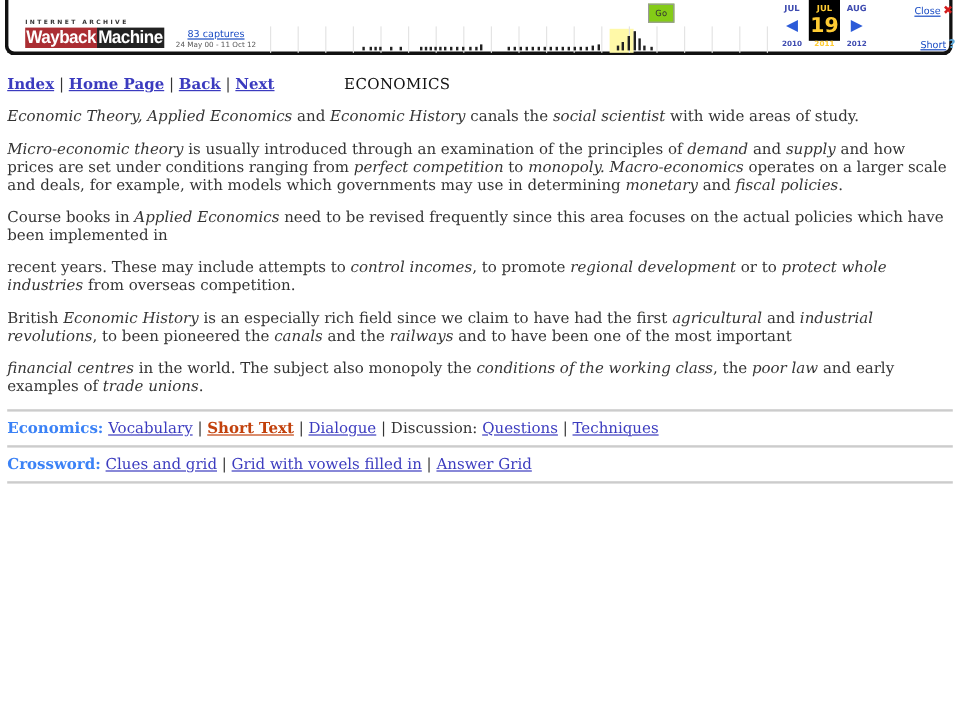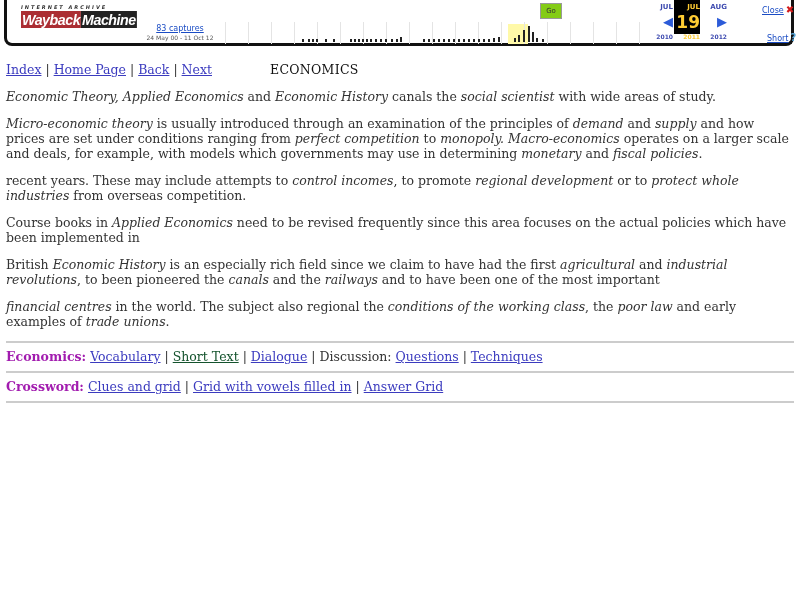--- a/index.html
+++ b/index.html
@@ -1,60 +1,60 @@
 <!DOCTYPE html>
 <html><head>
 <meta charset="utf-8">
 <style>
   html, body { margin:0; padding:0; background:#fff; width:800px; height:600px; overflow:hidden; }
   body { font-family: "DejaVu Serif", serif; color:#333; }
   
   #wm { position:absolute; left:4px; top:0; width:790px; height:46px; border:3px solid #111; border-top:none; border-radius:0 0 8px 8px; background:#fff; box-sizing:border-box; }
-  .wm-logo { position:absolute; left:14px; top:4px; width:90px;font-style:italic; }
+  .wm-logo { position:absolute; left:14px; top:16px; width:90px; }
   .wm-logo .ia { font-family:"DejaVu Sans", sans-serif; font-size:5px; letter-spacing:2px; color:#333; font-weight:bold; }
   .wm-logo .wb { font-family:"Liberation Sans Narrow","Liberation Sans", sans-serif; font-size:15px; font-weight:bold; color:#fff; margin-top:1px; letter-spacing:-0.5px; transform:scaleX(0.95); transform-origin:left; }
   .wm-logo .wb .w1 { background:#ab2e33; padding:0 1px; }
   .wm-logo .wb .w2 { background:#222; padding:0 1px; }
   .wm-caps { position:absolute; left:128px; top:24px; width:90px; text-align:center; font-family:"DejaVu Sans", sans-serif; }
   .wm-caps a { font-size:8px; color:#1a4cc4; font-weight:normal; text-decoration:underline; display:block; }
   .wm-caps .range { font-size:6px; color:#555; margin-top:1px; }
   .wm-url { position:absolute; left:215px; top:4px; width:310px; height:11px; border:1px solid #999; font-size:7px; font-family:"DejaVu Sans", sans-serif; padding:0 2px; line-height:11px; color:#333; box-sizing:content-box; }
   .wm-go { position:absolute; left:533px; top:3px; width:20px; height:14px; border:1px solid #999; background:#84cc16; font-size:7px; font-family:"DejaVu Sans", sans-serif; text-align:center; line-height:14px; color:#333; }
   .wm-spark { position:absolute; left:218px; top:22px; width:420px; height:22px; }
   .wm-spark .grid { position:absolute; top:0; bottom:0; width:1px; background:#e4e4e4; }
   .wm-spark .bar { position:absolute; bottom:2px; width:2px; background:#222; }
   .wm-spark .hl { position:absolute; left:283px; top:2px; width:20px; height:20px; background:#fff9a8; }
   .wm-cal { position:absolute; left:640px; top:0; height:46px; font-family:"DejaVu Sans", sans-serif; font-weight:bold; }
-  .wm-cal .col { position:absolute; top:0; width:26px; height:34px; text-align:right; }
+  .wm-cal .col { position:absolute; top:0; width:26px; height:34px; text-align:center; }
   .wm-cal .col.prev { left:0; } .wm-cal .col.cur { left:27px; background:#000; color:#ffcc33; } .wm-cal .col.next { left:54px; }
   .wm-cal .mon { font-size:7px; margin-top:3px; color:#3e4bb0; }
   .wm-cal .cur .mon { color:#ffcc33; }
   .wm-cal .day { font-size:17px; line-height:18px; margin-top:2px; }
   .wm-cal .yr { font-size:6px; margin-top:2px; color:#3e4bb0; }
   .wm-cal .cur .yr { color:#ffcc33; }
   .wm-cal .arrow { font-size:13px; color:#2c5bd8; line-height:18px; margin-top:2px; }
   .wm-close { position:absolute; left:755px; top:4px; font-family:"DejaVu Sans", sans-serif; font-size:8px; }
   .wm-close a { color:#1a4cc4; text-decoration:underline; }
   .wm-close .x { color:#d41c1c; font-weight:bold; font-size:10px; margin-left:2px; }
   .wm-help { position:absolute; left:760px; top:32px; font-family:"DejaVu Sans", sans-serif; font-size:8px; }
   .wm-help a { color:#1a4cc4; text-decoration:underline; }
   .wm-help .q { color:#5aa6d8; font-weight:bold; font-size:10px; margin-left:2px; }
   
   #content { position:absolute; left:6px; top:62px; width:788px; font-size:12.5px; line-height:15px; }
-  .nav a { color:#3b3bbf; text-decoration:underline; }
+  .nav a { color:#3b3bbf; text-decoration:underline;font-weight:bold; }
   .nav .sep { color:#333; }
   .nav .title { margin-left:54px; font-weight:normal; color:#111; letter-spacing:0.3px; }
   .heading { font-weight:bold; margin-top:13px; color:#222; }
   p { margin:12px 0 0 0; }
   i { }
   hr { border:none; border-top:2px solid #ccc; margin:0; }
   .linkrow { padding:6px 0 7px 0; }
-  .linkrow b { color:#a21caf; }
+  .linkrow b { color:#3b82f6; }
   .linkrow a { color:#3b3bbf; text-decoration:underline; }
-  .linkrow a.visited { color:#14532d; }
+  .linkrow a.visited { color:#c2410c;font-weight:bold; }
 </style>
 </head>
 <body>
 
 <div id="wm">
   <div class="wm-logo">
     <div class="ia">INTERNET ARCHIVE</div>
     <div class="wb"><span class="w1">Wayback</span><span class="w2">Machine</span></div>
   </div>
   <div class="wm-caps">
@@ -157,24 +157,24 @@
     <a href="#">Home Page</a>
     <span class="sep">|</span>
     <a href="#">Back</a>
     <span class="sep">|</span>
     <a href="#">Next</a>
     <span class="title">ECONOMICS</span>
   </div>
   <div id="paras">
       <p><i>Economic Theory, Applied Economics</i><span> and </span><i>Economic History</i><span> canals the </span><i>social scientist</i><span> with wide areas of study.</span></p>
       <p><i>Micro-economic theory</i><span> is usually introduced through an examination of the principles of </span><i>demand</i><span> and </span><i>supply</i><span> and how prices are set under conditions ranging from </span><i>perfect competition</i><span> to </span><i>monopoly. Macro-economics</i><span> operates on a larger scale and deals, for example, with models which governments may use in determining </span><i>monetary</i><span> and </span><i>fiscal policies</i><span>.</span></p>
+      <p><span>Course books in </span><i>Applied Economics</i><span> need to be revised frequently since this area focuses on the actual policies which have been implemented in</span></p>
       <p><span>recent years. These may include attempts to </span><i>control incomes</i><span>, to promote </span><i>regional development</i><span> or to </span><i>protect whole industries</i><span> from overseas competition.</span></p>
-      <p><span>Course books in </span><i>Applied Economics</i><span> need to be revised frequently since this area focuses on the actual policies which have been implemented in</span></p>
       <p><span>British </span><i>Economic History</i><span> is an especially rich field since we claim to have had the first </span><i>agricultural</i><span> and </span><i>industrial revolutions</i><span>, to been pioneered the </span><i>canals</i><span> and the </span><i>railways</i><span> and to have been one of the most important</span></p>
-      <p><i>financial centres</i><span> in the world. The subject also regional the </span><i>conditions of the working class</i><span>, the </span><i>poor law</i><span> and early examples of </span><i>trade unions</i><span>.</span></p>
+      <p><i>financial centres</i><span> in the world. The subject also monopoly the </span><i>conditions of the working class</i><span>, the </span><i>poor law</i><span> and early examples of </span><i>trade unions</i><span>.</span></p>
     </div>
 
   <div style="height:12px"></div>
   <hr>
   <div class="linkrow">
     <b>Economics:</b>
     <a href="#">Vocabulary</a> |
     <a href="#" class="visited">Short Text</a> |
     <a href="#">Dialogue</a> |
     <span>Discussion:</span>

